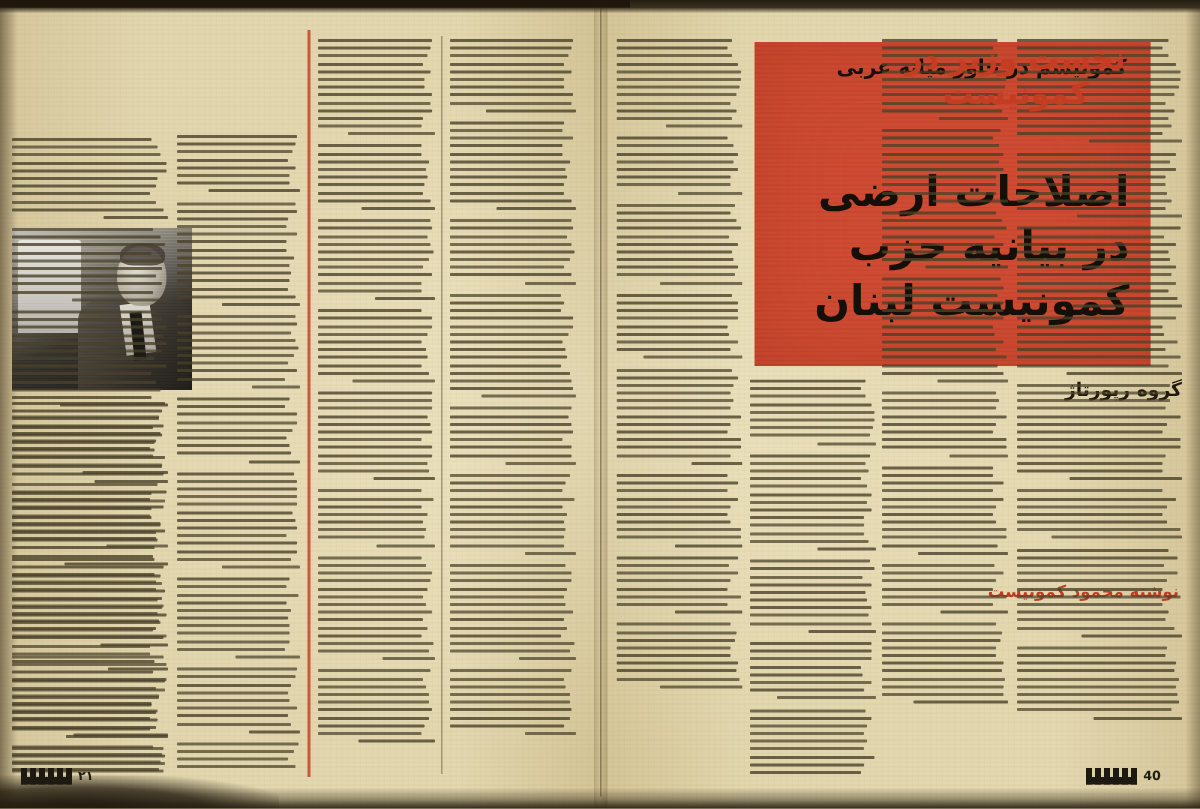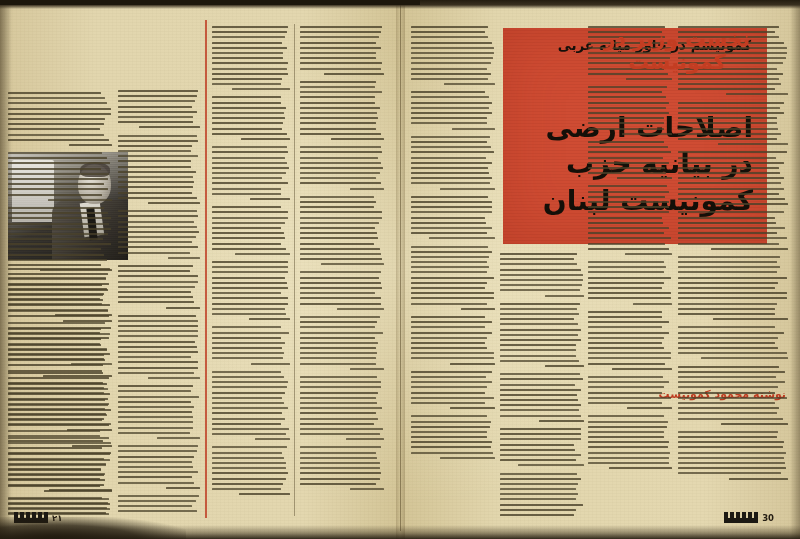--- a/index.html
+++ b/index.html
@@ -118,20 +118,21 @@
 
   <div>
 
     <div id="red-block">
       <div class="tex"></div>
       <div id="kicker">کمونیسم در خاور میانه عربی</div>
       <div id="hero-title">اصلاحات ارضی در بیانیه حزب کمونیست لبنان</div>
     </div>
 
     <div id="reporter-credit">
+      <div>گروه رپورتاژ</div>
     </div>
 
     <div id="author-credit">نوشته محمود کمونیست</div>
 
     <div class="col" style="left: 678px; top: 26px; width: 110px; overflow: hidden; height: 490px;">
         <div class="ln" style="width: 92%; margin-left: 0px; margin-right: 0px;"></div>
         <div class="ln" style="width: 88%; margin-left: 0px; margin-right: 0px;"></div>
         <div class="ln l2" style="width: 92%; margin-left: 0px; margin-right: 0px;"></div>
         <div class="ln" style="width: 96%; margin-left: 0px; margin-right: 0px;"></div>
         <div class="ln l2" style="width: 99%; margin-left: 0px; margin-right: 0px;"></div>
@@ -455,21 +456,21 @@
         <div class="ln l2" style="width: 91%; margin-left: 0px; margin-right: 0px;"></div>
         <div class="ln" style="width: 90%; margin-left: 0px; margin-right: 0px;"></div>
         <div class="ln" style="width: 96%; margin-left: 0px; margin-right: 0px;"></div>
         <div class="ln" style="width: 95%; margin-left: 0px; margin-right: 0px;"></div>
         <div class="ln l2" style="width: 98%; margin-left: 0px; margin-right: 0px;"></div>
         <div class="ln l2" style="width: 66%; margin-left: auto; margin-right: 0px;"></div>
         <div class="pgap"></div>
       </div>
 
     <div class="folio" id="folio-right">
-      <span class="num">30</span>
+      <span class="num">40</span>
       <span class="logo"></span>
     </div>
   </div>
 
   <div class="spine"></div>
   <div class="spine-line"></div>
 
   <div>
 
     <div class="hl-red" id="left-headline">نخست وزیر در کمونیست</div>

